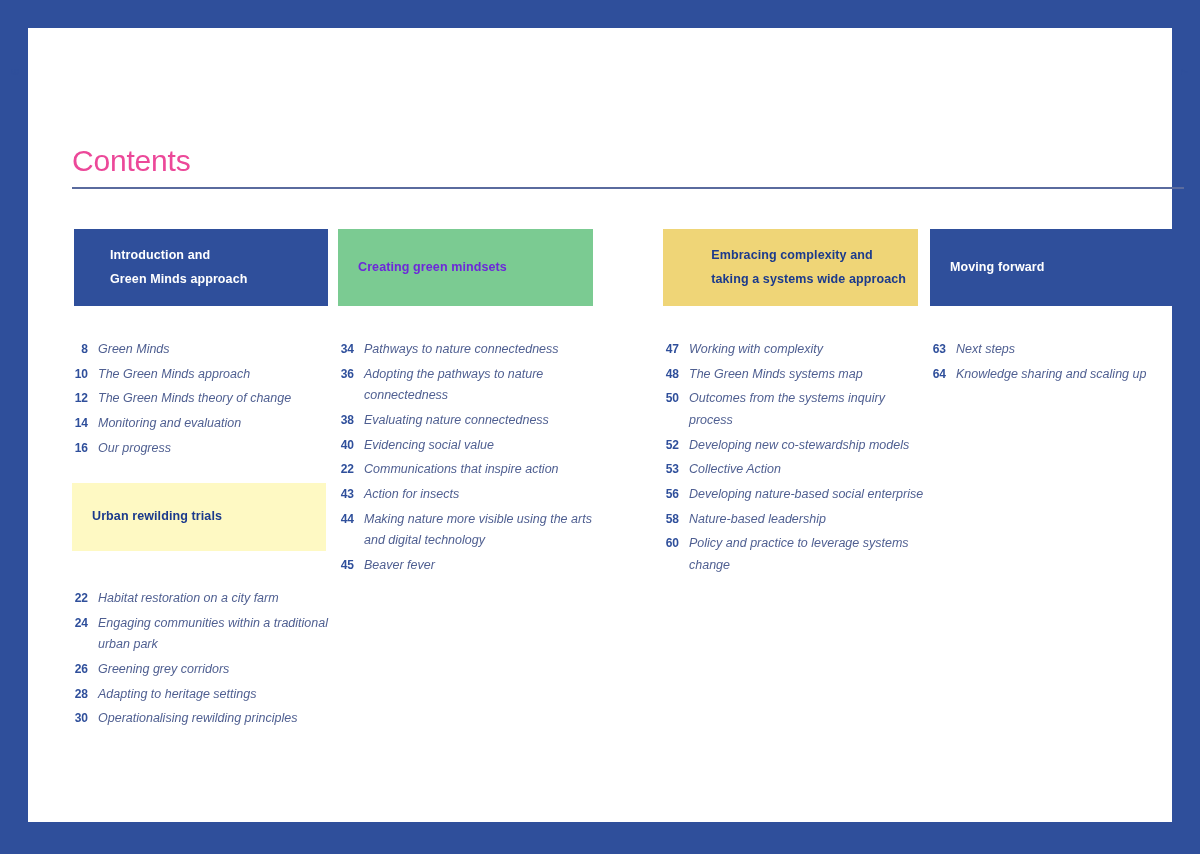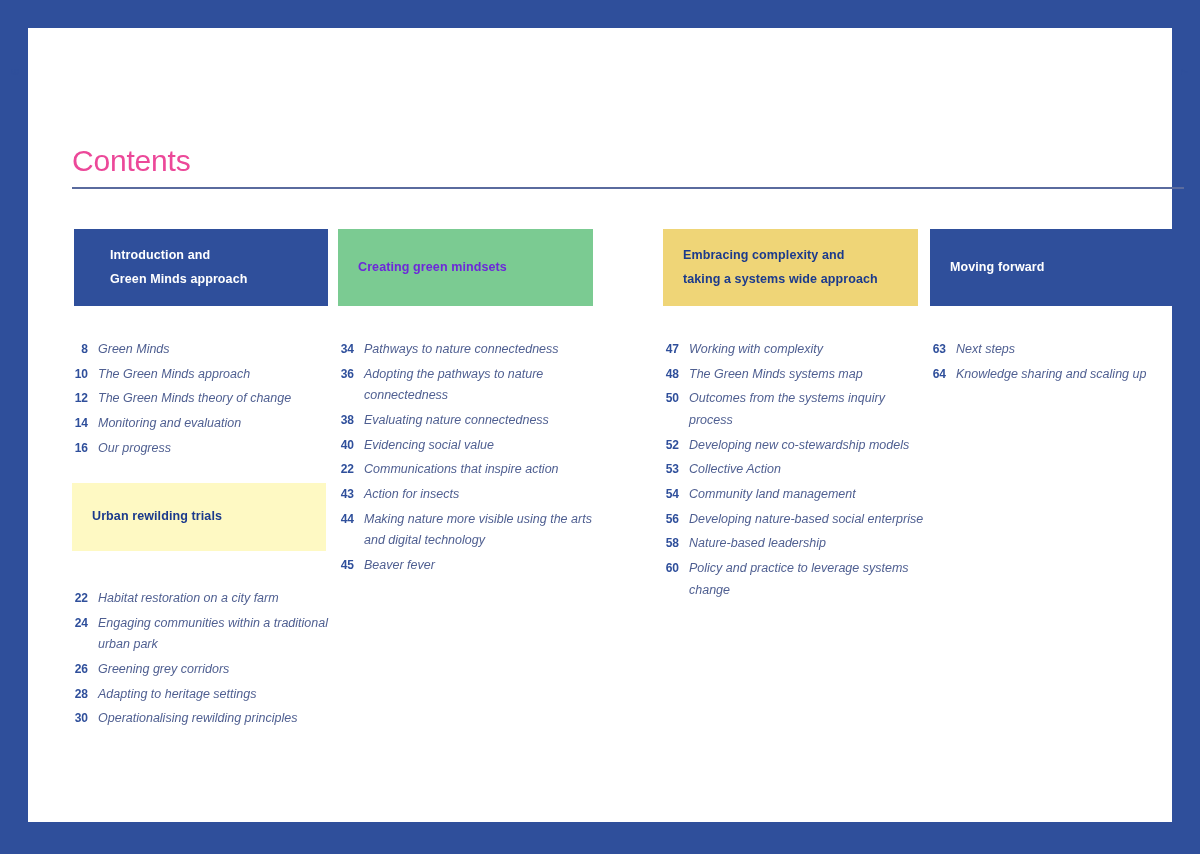--- a/index.html
+++ b/index.html
@@ -100,21 +100,21 @@
   .toc-label {
     flex: 1 1 auto;
     line-height: 1.72;
     color: #4f5f91;
     font-style: italic;
   }
 
   
   #col1-head { left: 46px;  top: 201px; width: 254px; height: 77px; padding-left: 36px; }
   #col2-head { left: 310px; top: 201px; width: 255px; height: 77px; }
-  #col3-head { left: 635px; top: 201px; width: 255px; height: 77px; }
+  #col3-head { left: 635px; top: 201px; width: 255px; height: 77px; justify-content: flex-end; }
   #col4-head { left: 902px; top: 201px; width: 254px; height: 77px; }
 
   #col1-list { left: 44px;  top: 311px; width: 262px; }
   #col2-list { left: 310px; top: 311px; width: 262px; }
   #col3-list { left: 635px; top: 311px; width: 268px; }
   #col4-list { left: 902px; top: 311px; width: 268px; }
 
   #sub1-head { left: 44px; top: 455px; width: 254px; height: 68px; }
   #sub1-list { left: 44px; top: 560px; width: 270px; }
 </style>
@@ -236,24 +236,20 @@
       </div>
       <div class="toc-row">
         <span class="toc-num">52</span>
         <span class="toc-label">Developing new co-stewardship models</span>
       </div>
       <div class="toc-row">
         <span class="toc-num">53</span>
         <span class="toc-label">Collective Action</span>
       </div>
       <div class="toc-row">
-        <span class="toc-num">54</span>
-        <span class="toc-label">Community land management</span>
-      </div>
-      <div class="toc-row">
         <span class="toc-num">56</span>
         <span class="toc-label">Developing nature-based social enterprise</span>
       </div>
       <div class="toc-row">
         <span class="toc-num">58</span>
         <span class="toc-label">Nature-based leadership</span>
       </div>
       <div class="toc-row">
         <span class="toc-num">60</span>
         <span class="toc-label">Policy and practice to leverage systems change</span>

